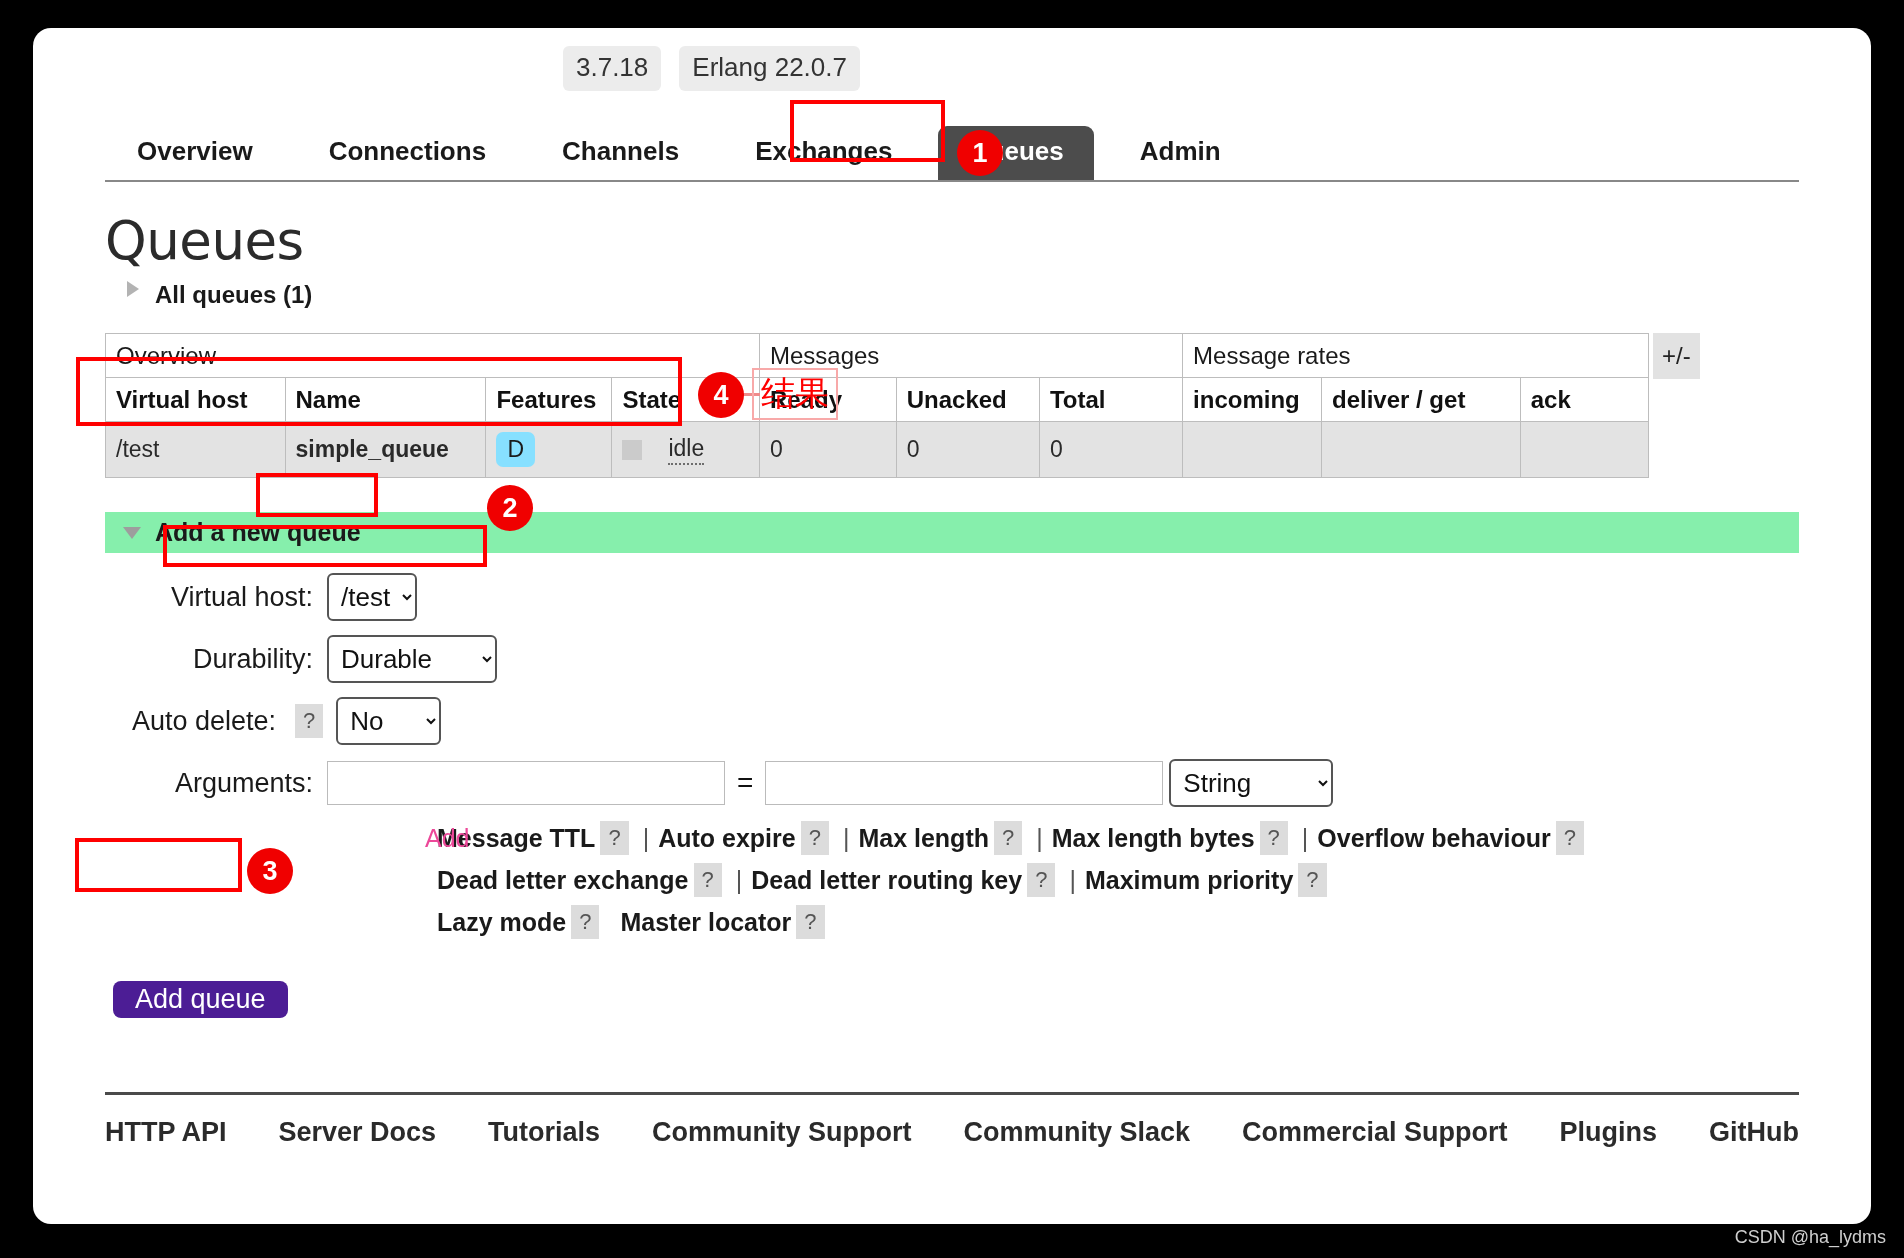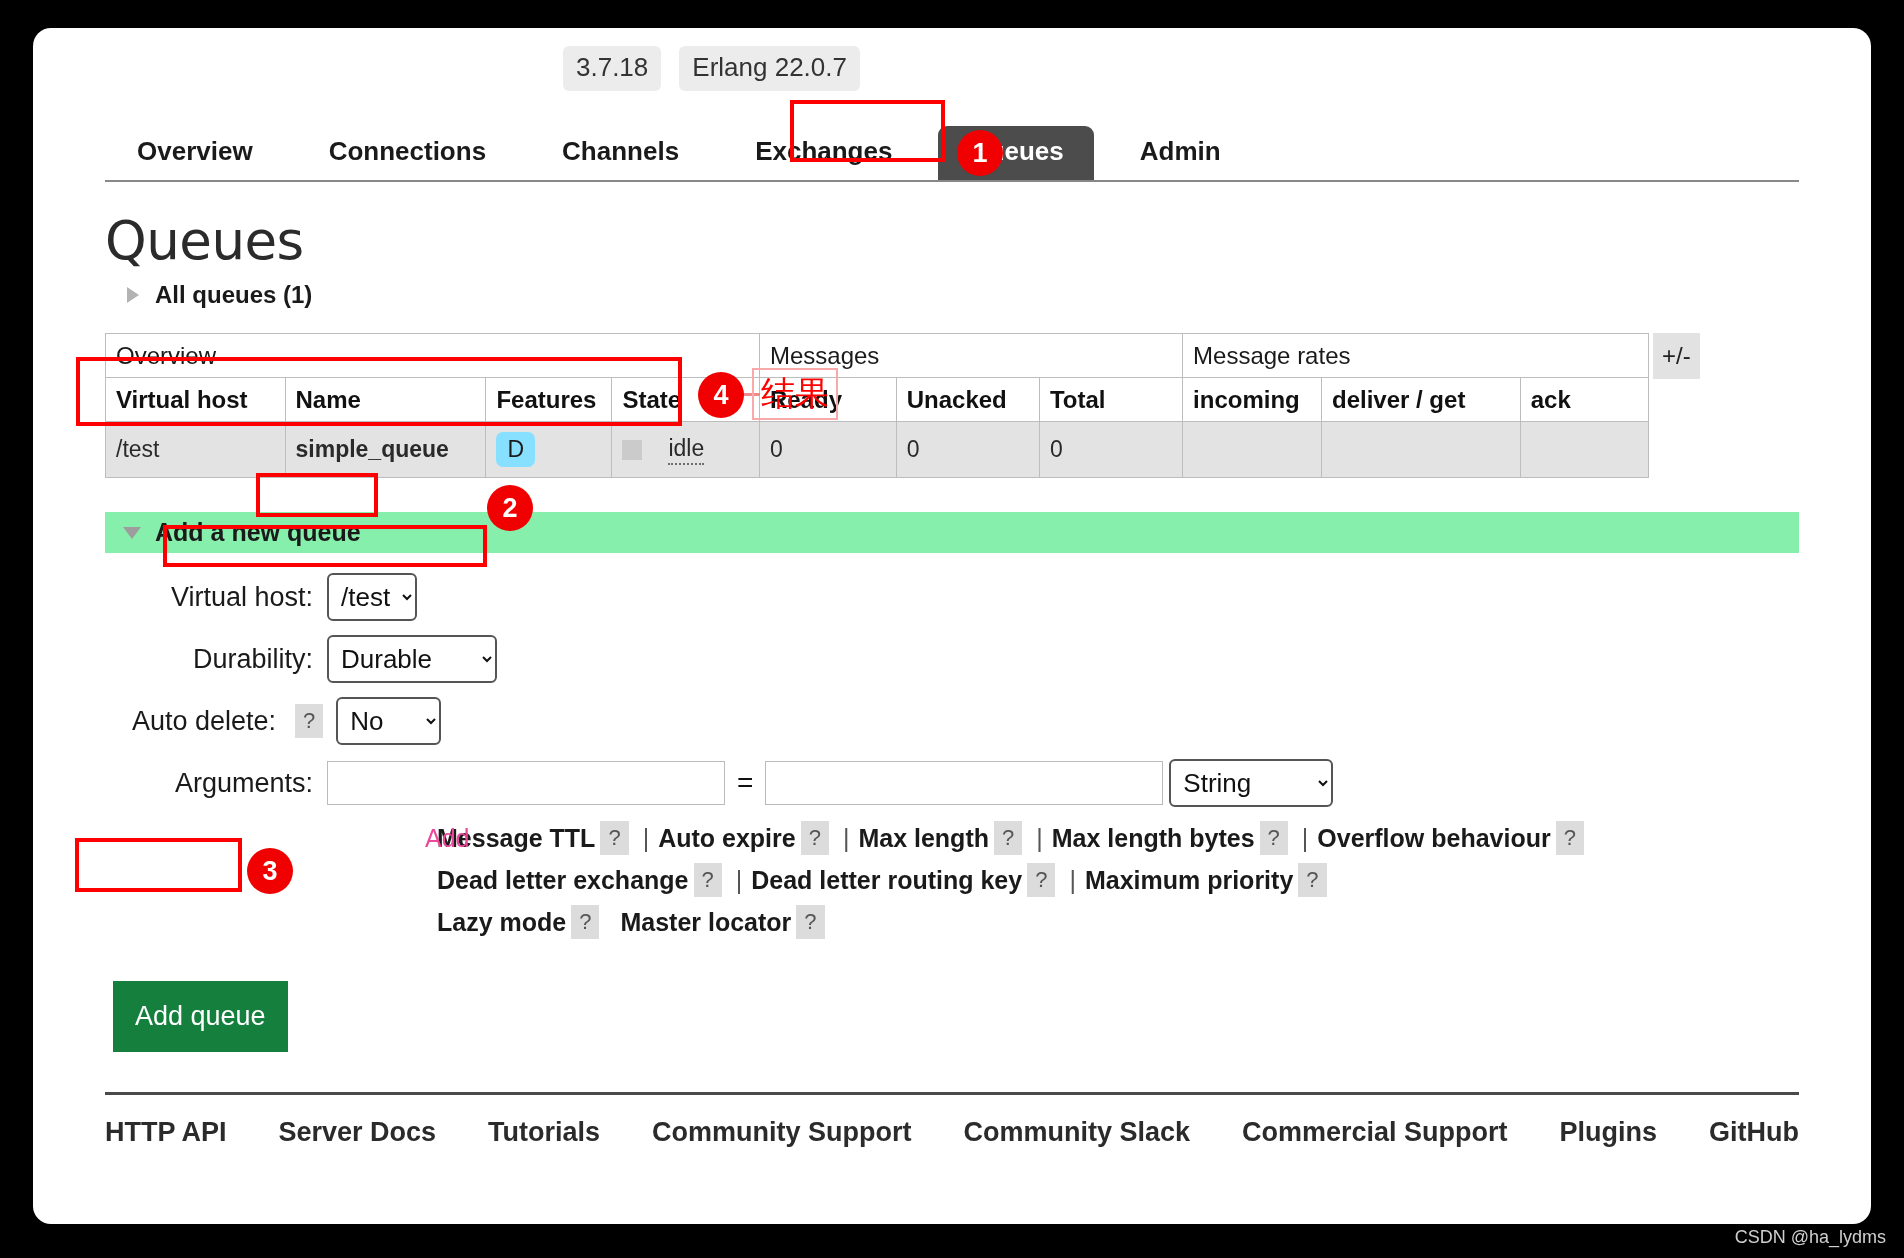--- a/index.html
+++ b/index.html
@@ -107,21 +107,21 @@
   #page-title {
     font-size: 53px;
     font-weight: 400;
     color: #2b2b2b;
     margin: 28px 0 0 0;
     letter-spacing: -0.5px;
     font-family: "DejaVu Sans", sans-serif;
   }
   #all-queues-row {
     display: flex;
-    align-items: center;
+    align-items: flex-start;
     margin: 10px 0 0 22px;
     cursor: pointer;
   }
   .tri-right {
     width: 0; height: 0;
     border-left: 12px solid #b3b3b3;
     border-top: 8px solid transparent;
     border-bottom: 8px solid transparent;
     margin-right: 16px;
   }
@@ -296,27 +296,27 @@
     font-weight: bold;
     color: #1a1a1a;
     cursor: pointer;
     white-space: nowrap;
   }
   .pipe { color: #555; font-size: 25px; margin: 0 9px; }
 
   
   #add-queue-wrap { position: relative; margin-top: 34px; margin-left: 8px; display: inline-block; }
   #add-queue-btn {
-    background: #15803d;
+    background: #4c1d95;
     color: #fff;
     font-size: 27px;
     font-family: "Liberation Sans", sans-serif;
     border: none;
-    border-radius: 0;
-    padding: 20px 22px;
+    border-radius: 8px;
+    padding: 3px 22px;
     cursor: pointer;
   }
 
   
   #footer {
     position: absolute;
     left: 72px; right: 72px;
     bottom: 76px;
     border-top: 3px solid #4a4a4a;
     padding-top: 22px;

